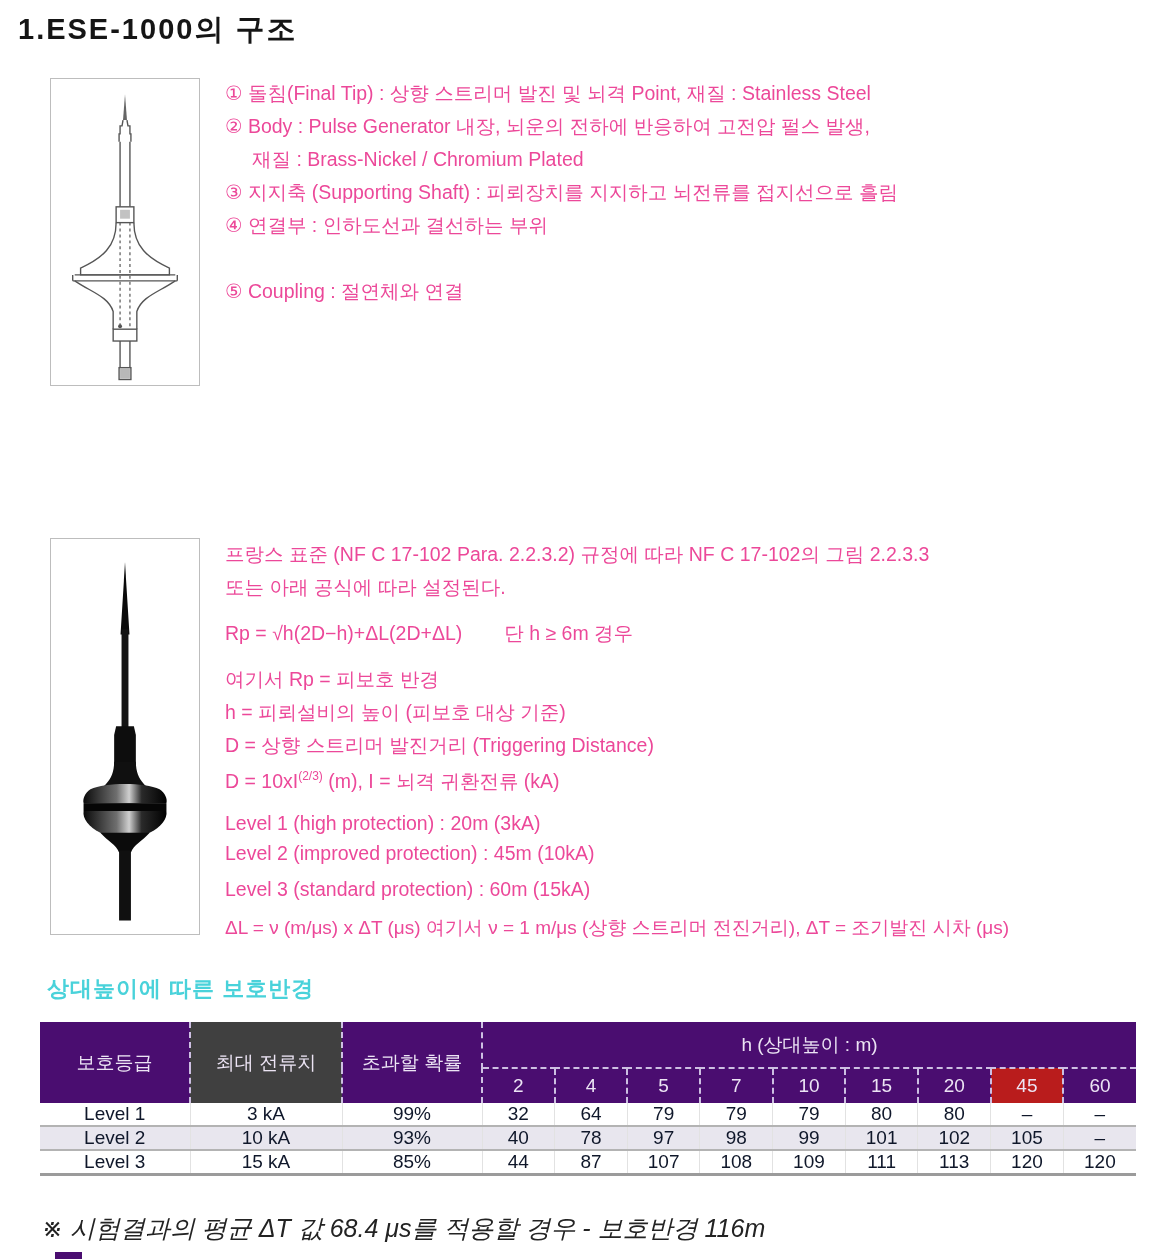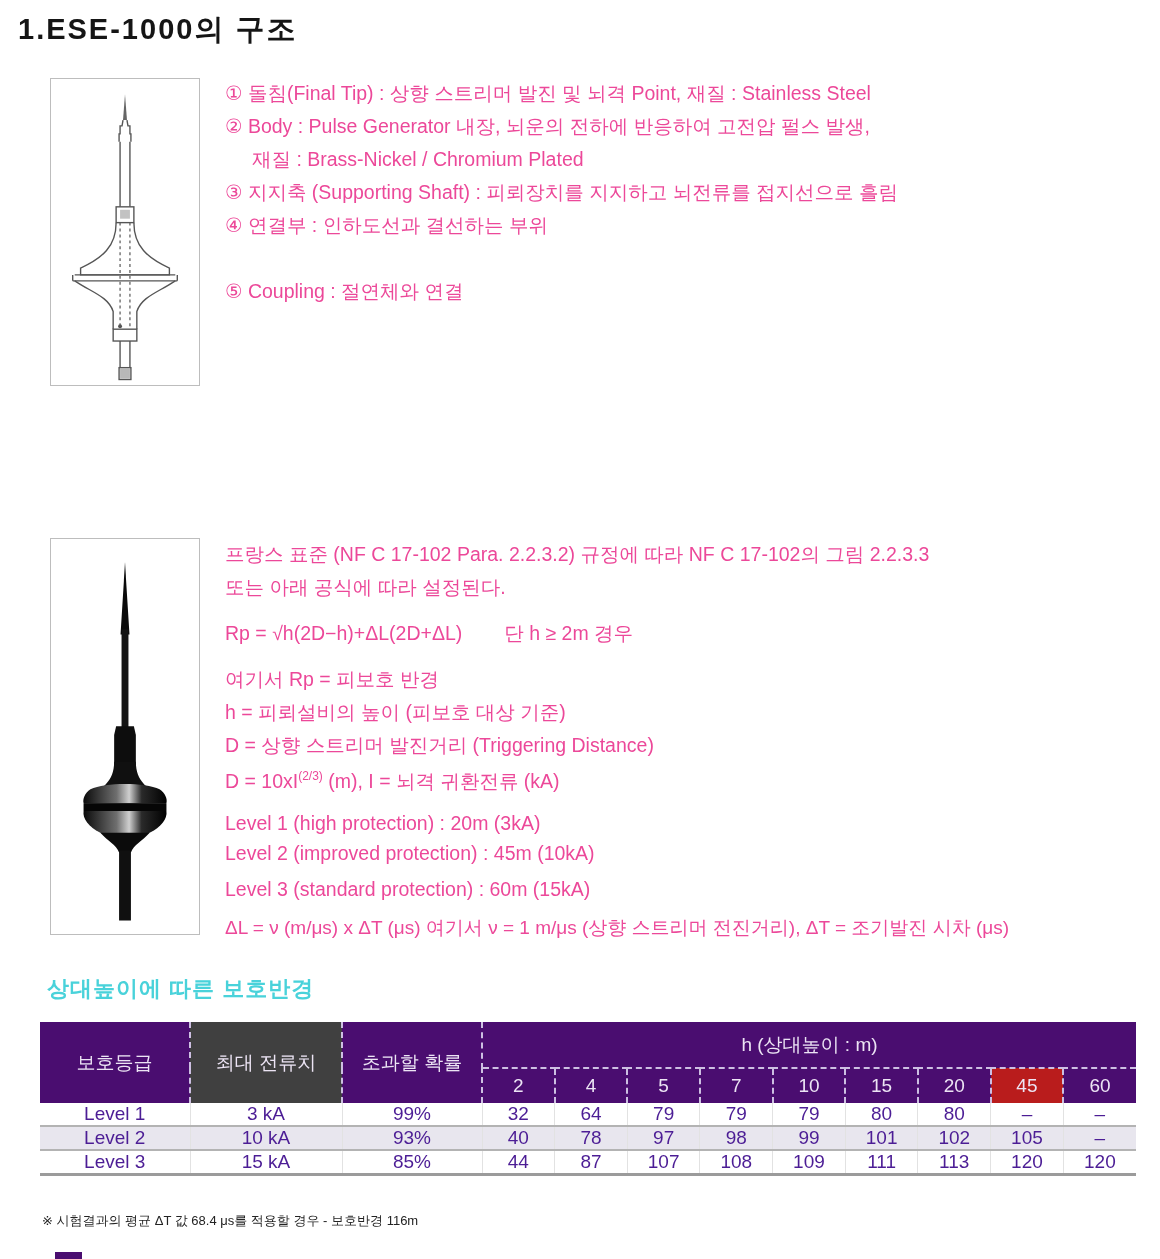--- a/index.html
+++ b/index.html
@@ -22,28 +22,28 @@
   table.ptable th {
     font-weight:normal; font-size:19px; text-align:center; vertical-align:middle;
   }
   table.ptable thead th {
     color:#ece4f4; border-right:2px dashed #cdbfe2;
   }
   table.ptable thead th:last-child { border-right:none;margin-top:20px; }
   th.hgroup { border-bottom:2px dashed #cdbfe2; height:46px; }
   tr.hnumrow th { height:35px; }
   table.ptable tbody td {
-    font-size:19px; color:#4c1d95; text-align:center; vertical-align:middle;
+    font-size:19px; color:#0f172a; text-align:center; vertical-align:middle;
     height:20px; border-right:1px solid #e2e2e2;
   }
   table.ptable tbody td:last-child { border-right:none; }
   table.ptable tbody tr { border-top:2px solid #b3b3b3; }
   table.ptable tbody tr:first-child { border-top:none; }
   table.ptable tbody { border-bottom:3px solid #9b9b9b; }
-  .footnote { font-size:13px; color:#232323; white-space:nowrap; }
+  .footnote { font-size:25px; color:#232323; white-space:nowrap;font-style:italic; }
   .sliver { background:#4a0d70; }
 </style>
 </head>
 <body>
 
 <div class="page">
 
   <div class="abs s-title" style="left:18px; top:10px;">1.ESE-1000의 구조</div>
 
   <div class="abs img-frame" style="left:50px; top:78px; width:150px; height:308px;">
@@ -97,21 +97,21 @@
       <path d="M33 274 L117 274 C118 282 112 290 100 296 C90 301 60 301 50 296 C38 290 32 282 33 274 Z" fill="url(#bulbshine)"></path>
       <path d="M50 296 C58 305 66 308 69 316 L81 316 C84 308 92 305 100 296 Z" fill="#0b0b0b"></path>
       <rect x="69" y="314" width="12" height="71" fill="#101010"></rect>
     </svg>
   </div>
 
   <div class="abs body-line" style="left:225px; top:541px;">프랑스 표준 (NF C 17-102 Para. 2.2.3.2) 규정에 따라 NF C 17-102의 그림 2.2.3.3</div>
   <div class="abs body-line" style="left:225px; top:574px;">또는 아래 공식에 따라 설정된다.</div>
 
   <div class="abs body-line" style="left:225px; top:620px;">
-    <span>Rp = √h(2D−h)+ΔL(2D+ΔL)</span><span class="formula-cond">단 h ≥ 2m 경우</span>
+    <span>Rp = √h(2D−h)+ΔL(2D+ΔL)</span><span class="formula-cond">단 h ≥ 6m 경우</span>
   </div>
 
   <div class="abs body-line" style="left:225px; top:666px;">여기서 Rp = 피보호 반경</div>
   <div class="abs body-line" style="left:225px; top:732px;">D = 상향 스트리머 발진거리 (Triggering Distance)</div>
   <div class="abs body-line" style="left:225px; top:699px;">h = 피뢰설비의 높이 (피보호 대상 기준)</div>
   <div class="abs body-line" style="left:225px; top:763px;">
     <span>D = 10xI</span><sup class="frac">(2/3)</sup><span> (m), I = 뇌격 귀환전류 (kA)</span>
   </div>
 
   <div class="abs body-line" style="left:225px; top:810px;">Level 1 (high protection) : 20m (3kA)</div>

